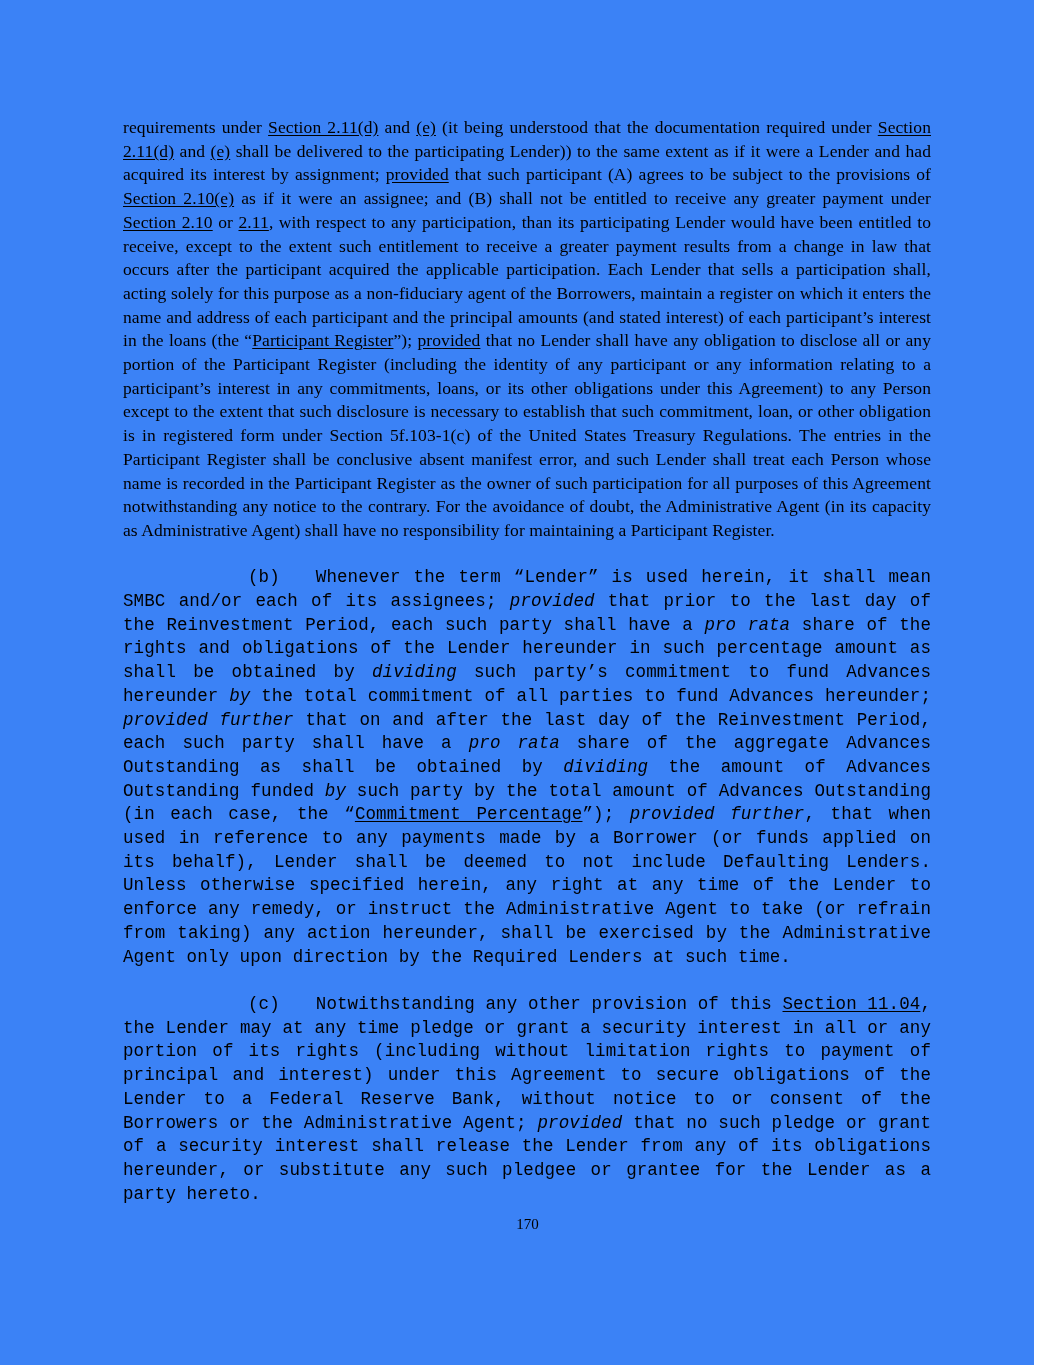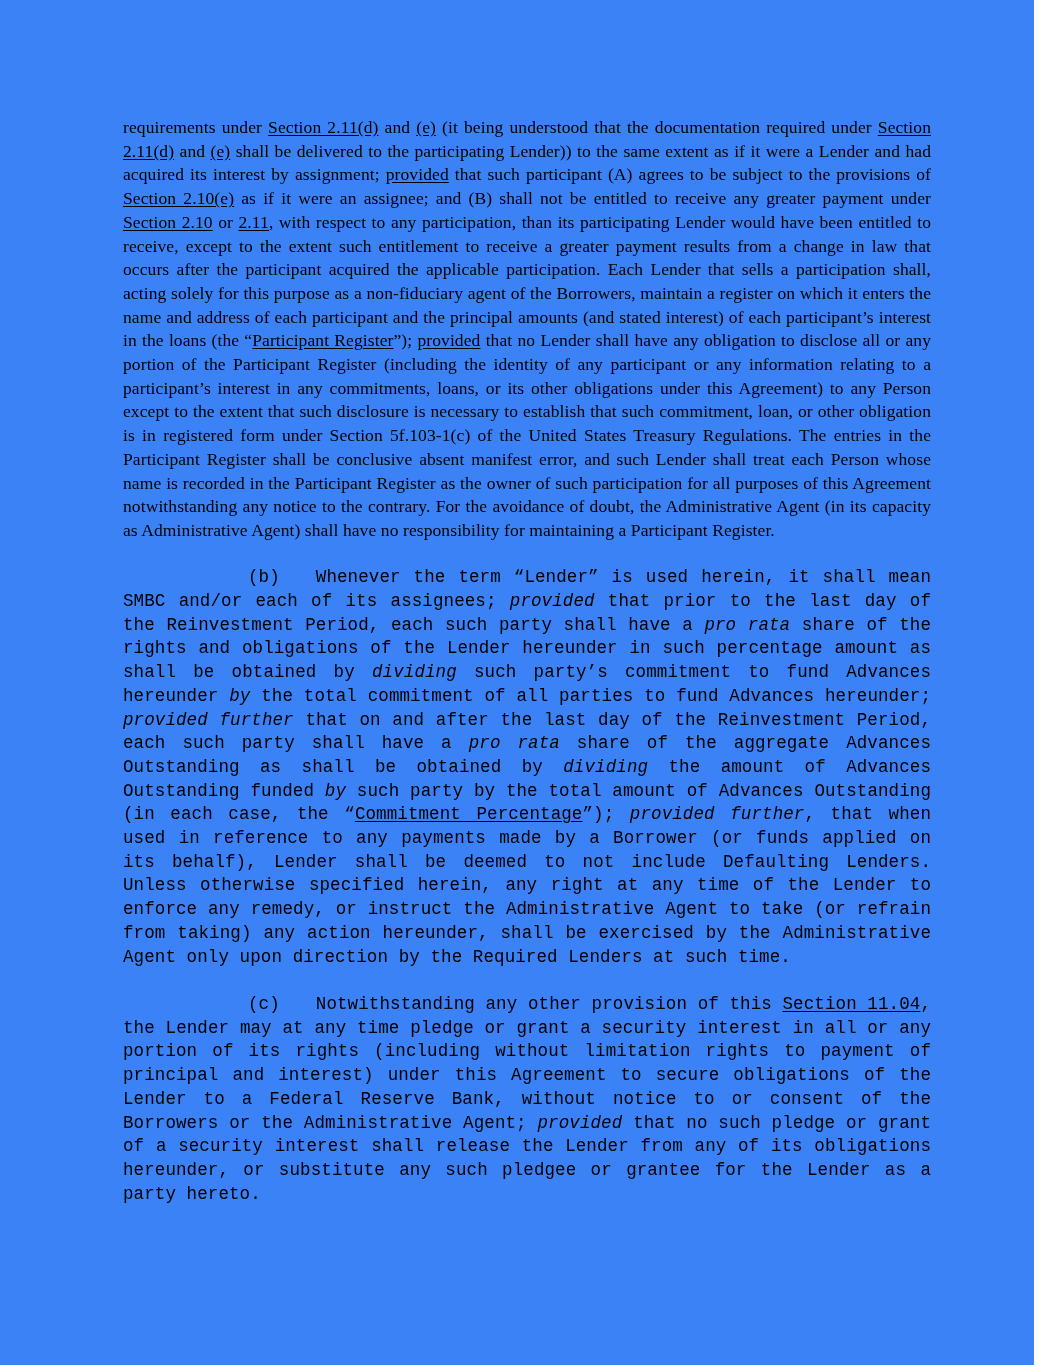--- a/index.html
+++ b/index.html
@@ -50,13 +50,14 @@
 </style>
 </head>
 <body>
 
 <div class="sheet">
   <div class="content">
     <p class="para"><span>requirements under </span><span class="u">Section 2.11(d)</span><span> and </span><span class="u">(e)</span><span> (it being understood that the documentation required under </span><span class="u">Section 2.11(d)</span><span> and </span><span class="u">(e)</span><span> shall be delivered to the participating Lender)) to the same extent as if it were a Lender and had acquired its interest by assignment; </span><span class="u">provided</span><span> that such participant (A) agrees to be subject to the provisions of </span><span class="u">Section 2.10(e)</span><span> as if it were an assignee; and (B) shall not be entitled to receive any greater payment under </span><span class="u">Section 2.10</span><span> or </span><span class="u">2.11</span><span>, with respect to any participation, than its participating Lender would have been entitled to receive, except to the extent such entitlement to receive a greater payment results from a change in law that occurs after the participant acquired the applicable participation.  Each Lender that sells a participation shall, acting solely for this purpose as a non-fiduciary agent of the Borrowers, maintain a register on which it enters the name and address of each participant and the principal amounts (and stated interest) of each participant’s interest in the loans (the “</span><span class="u">Participant Register</span><span>”); </span><span class="u">provided</span><span> that no Lender shall have any obligation to disclose all or any portion of the Participant Register (including the identity of any participant or any information relating to a participant’s interest in any commitments, loans, or its other obligations under this Agreement) to any Person except to the extent that such disclosure is necessary to establish that such commitment, loan, or other obligation is in registered form under Section 5f.103-1(c) of the United States Treasury Regulations.  The entries in the Participant Register shall be conclusive absent manifest error, and such Lender shall treat each Person whose name is recorded in the Participant Register as the owner of such participation for all purposes of this Agreement notwithstanding any notice to the contrary.  For the avoidance of doubt, the Administrative Agent (in its capacity as Administrative Agent) shall have no responsibility for maintaining a Participant Register.</span></p>
     <p class="para indent"><span>(b)</span><span class="tab"></span><span>Whenever the term “Lender” is used herein, it shall mean SMBC and/or each of its assignees; </span><span class="i">provided</span><span> that prior to the last day of the Reinvestment Period, each such party shall have a </span><span class="i">pro rata</span><span> share of the rights and obligations of the Lender hereunder in such percentage amount as shall be obtained by </span><span class="i">dividing</span><span> such party’s commitment to fund Advances hereunder </span><span class="i">by</span><span> the total commitment of all parties to fund Advances hereunder; </span><span class="i">provided further</span><span> that on and after the last day of the Reinvestment Period, each such party shall have a </span><span class="i">pro rata</span><span> share of the aggregate Advances Outstanding as shall be obtained by </span><span class="i">dividing</span><span> the amount of Advances Outstanding funded </span><span class="i">by</span><span> such party by the total amount of Advances Outstanding (in each case, the “</span><span class="u">Commitment Percentage</span><span>”); </span><span class="i">provided further</span><span>, that when used in reference to any payments made by a Borrower (or funds applied on its behalf), Lender shall be deemed to not include Defaulting Lenders.  Unless otherwise specified herein, any right at any time of the Lender to enforce any remedy, or instruct the Administrative Agent to take (or refrain from taking) any action hereunder, shall be exercised by the Administrative Agent only upon direction by the Required Lenders at such time.</span></p>
     <p class="para indent"><span>(c)</span><span class="tab"></span><span>Notwithstanding any other provision of this </span><span class="u">Section 11.04</span><span>, the Lender may at any time pledge or grant a security interest in all or any portion of its rights (including without limitation rights to payment of principal and interest) under this Agreement to secure obligations of the Lender to a Federal Reserve Bank, without notice to or consent of the Borrowers or the Administrative Agent; </span><span class="i">provided</span><span> that no such pledge or grant of a security interest shall release the Lender from any of its obligations hereunder, or substitute any such pledgee or grantee for the Lender as a party hereto.</span></p>
   </div>
+  <div class="pagenum">170</div>
 </div>
 
 </body></html>

